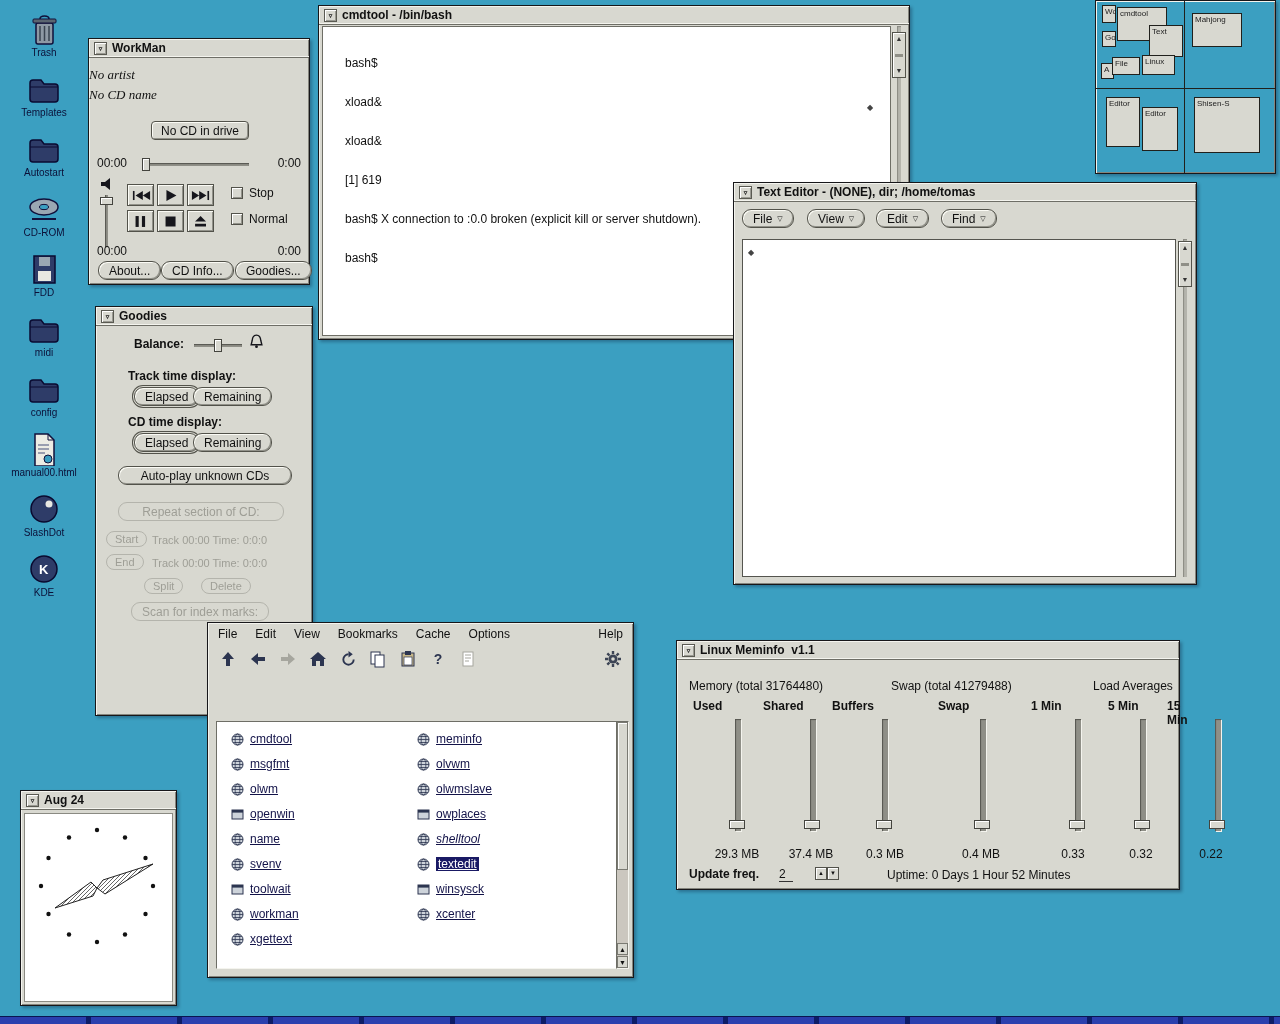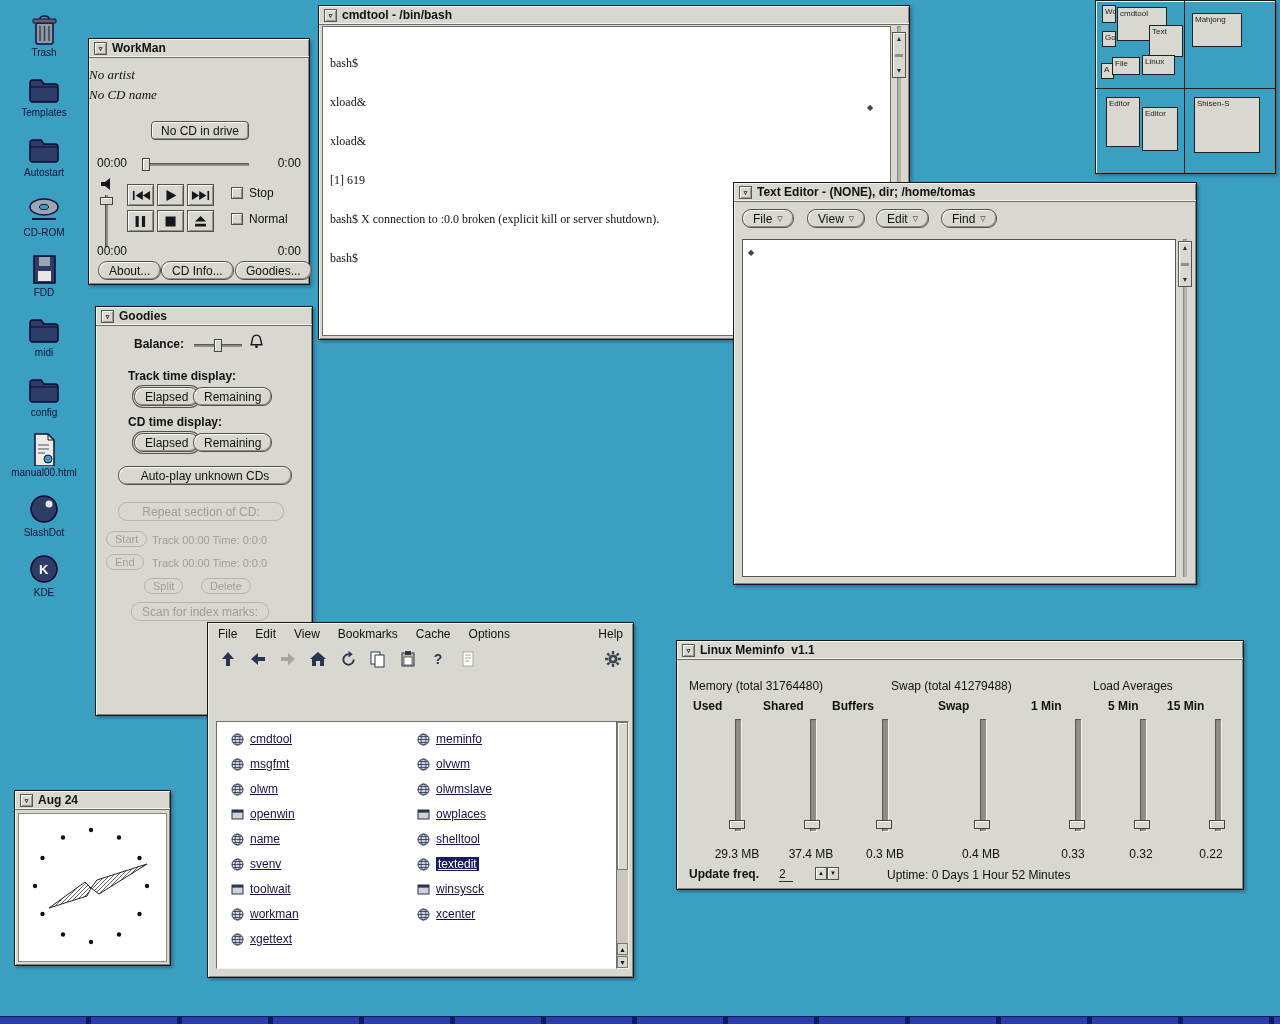--- a/index.html
+++ b/index.html
@@ -28,22 +28,22 @@
   .sm{height:16px;padding:0 8px;font-size:11px}
   .dis{color:#9e9e96;border-color:#b4b4ac;box-shadow:none}
   .dis2{color:#9e9e96}
   .tri{font-size:7px;margin-left:5px}
   .lab{position:absolute;font-size:12px}
   .b{font-weight:bold}
   .ctr{position:absolute;left:0;right:0;text-align:left}
   .serif{font-family:"Liberation Serif",serif;font-style:italic;font-size:13px}
   
   .term{position:absolute;left:3px;right:18px;top:20px;bottom:3px;background:#fff;
-        border:1px solid #6e6e66;padding:4px 7px;
-        font-family:Liberation Serif, serif;font-size:12px;line-height:13px;white-space:pre}
+        border:1px solid #6e6e66;padding:4px 22px;
+        font-family:Liberation Sans, sans-serif;font-size:12px;line-height:13px;white-space:pre}
   .caret{position:absolute;font-size:8px;color:#444}
   
   .sbar{position:absolute;width:15px}
   .chan{position:absolute;left:5px;top:0;bottom:0;width:4px;background:#b4b4ac;box-shadow:inset 1px 1px 1px #8a8a82}
   .elev{position:absolute;left:0;width:14px;height:46px;background:#d8d8d0;border:1px solid #52524a;
         box-shadow:inset 1px 1px 0 #fff;display:flex;flex-direction:column;align-items:center;
         justify-content:space-between;font-size:7px;line-height:8px;padding:2px 0;color:#333}
   .egrip{width:8px;height:3px;background:#8f8f87}
   
   .hgroove{position:absolute;height:3px;background:#8f8f87;box-shadow:inset 0 1px 1px #55554f}
@@ -73,21 +73,21 @@
   .tbt{width:20px;height:20px;display:flex;align-items:center;justify-content:center}
   .gearbox{margin-left:auto}
   .locrow{padding:2px 8px 4px}
   .locinput{display:block;width:100%;height:19px;border:1px solid;border-color:#6e6e66 #f4f4ee #f4f4ee #6e6e66;
             background:#fff;font:12px "Liberation Sans",sans-serif;padding:1px 4px}
   .flist{position:absolute;left:8px;top:98px;width:401px;bottom:8px;background:#fff;
          border:1px solid;border-color:#6e6e66 #f4f4ee #f4f4ee #6e6e66;overflow:hidden}
   .fcol{position:absolute;display:flex;flex-direction:column;gap:11px}
   .fitem{display:flex;align-items:center;gap:6px;height:14px;color:#44507a}
   .fname{font-size:12px;color:#121248;text-decoration:underline}
-  .sym{}
+  .sym{font-style:italic}
   .fsel{background:#191964;color:#fff;padding:0 2px}
   .fsb{position:absolute;right:4px;top:98px;bottom:8px;width:13px;background:#cbc7bf;
        border:1px solid;border-color:#6e6e66 #f4f4ee #f4f4ee #6e6e66}
   .fsb-thumb{position:absolute;left:0;top:0;width:11px;height:60%;background:#d8d8d0;
              border:1px solid #7a7a72;box-shadow:inset 1px 1px 0 #fff}
   .fsb-btn{position:absolute;left:0;width:11px;height:12px;font-size:7px;text-align:center;line-height:12px;
            background:#d8d8d0;border:1px solid #7a7a72}
   .fsb-btn.up{bottom:13px}.fsb-btn.dn{bottom:0}
   
   .gsec{position:absolute;top:38px;font-size:12px}
@@ -609,21 +609,21 @@
         </div>
     </div>
   </div>
   <div class="fsb">
     <div class="fsb-thumb"></div>
     <div class="fsb-btn up">▲</div>
     <div class="fsb-btn dn">▼</div>
   </div>
 </div>
 
-<div class="win" style="left:676px;top:640px;width:568px;height:250px;z-index:20">
+<div class="win" style="left:676px;top:640px;width:504px;height:250px;z-index:20">
   <div class="tb">
     <div class="wbtn">▿</div>
     <span class="title">Linux Meminfo  v1.1</span>
   </div>
   <span class="gsec" style="left:12px">Memory   (total 31764480)</span>
   <span class="gsec" style="left:214px">Swap (total 41279488)</span>
   <span class="gsec" style="left:416px">Load Averages</span>
 
   <span class="glabel" style="left:16px">Used</span>
   <div class="gtrack" style="left:58px">
@@ -666,21 +666,21 @@
       <div class="gthumb"></div>
     </div>
   <span class="gvalue" style="left:506px">0.22</span>
 
   <span class="lab b" style="left:12px;top:226px">Update freq.</span>
   <span class="lab" style="left:102px;top:226px;border-bottom:1px solid #333;min-width:14px">2</span>
   <span class="abs" style="left:138px;top:226px"><span class="spinbtn">▲</span><span class="spinbtn">▼</span></span>
   <span class="lab" style="left:210px;top:227px">Uptime: 0 Days 1 Hour 52 Minutes</span>
 </div>
 
-<div class="win" style="left:14px;top:790px;width:157px;height:176px;z-index:20">
+<div class="win" style="left:20px;top:790px;width:157px;height:216px;z-index:20">
   <div class="tb">
     <div class="wbtn">▿</div>
     <span class="title">Aug 24</span>
   </div>
   <div class="clockface">
     <svg width="149" height="149" viewBox="0 0 149 149">
       <g fill="#111">
         <circle cx="72" cy="16" r="2.2"></circle>
           <circle cx="100" cy="23.5" r="2.2"></circle>
           <circle cx="120.5" cy="44" r="2.2"></circle>

